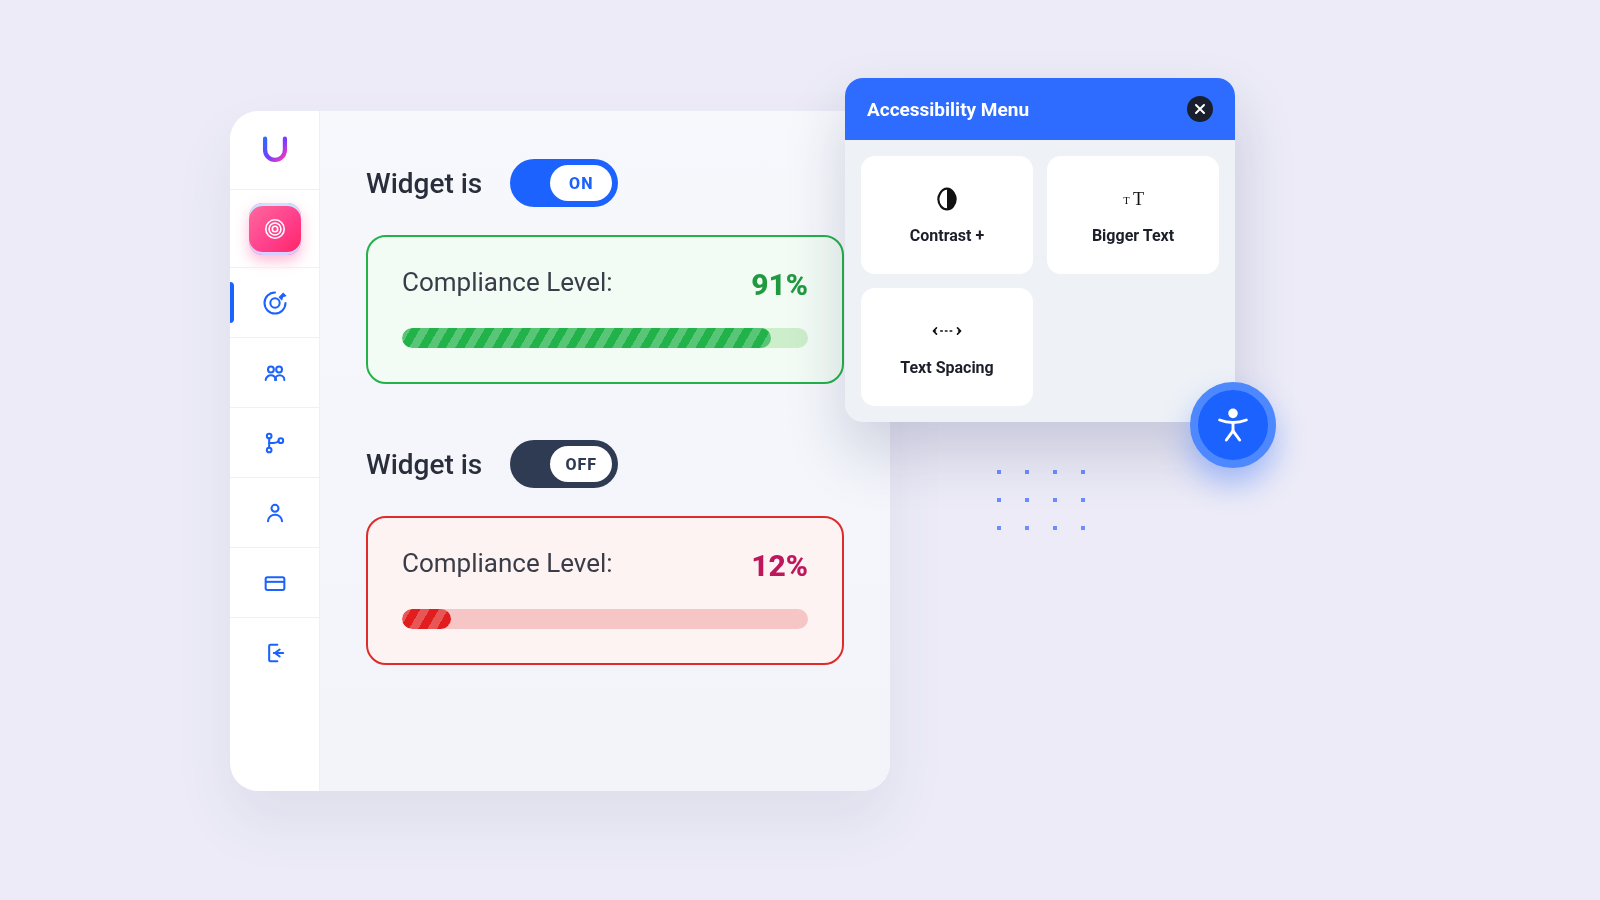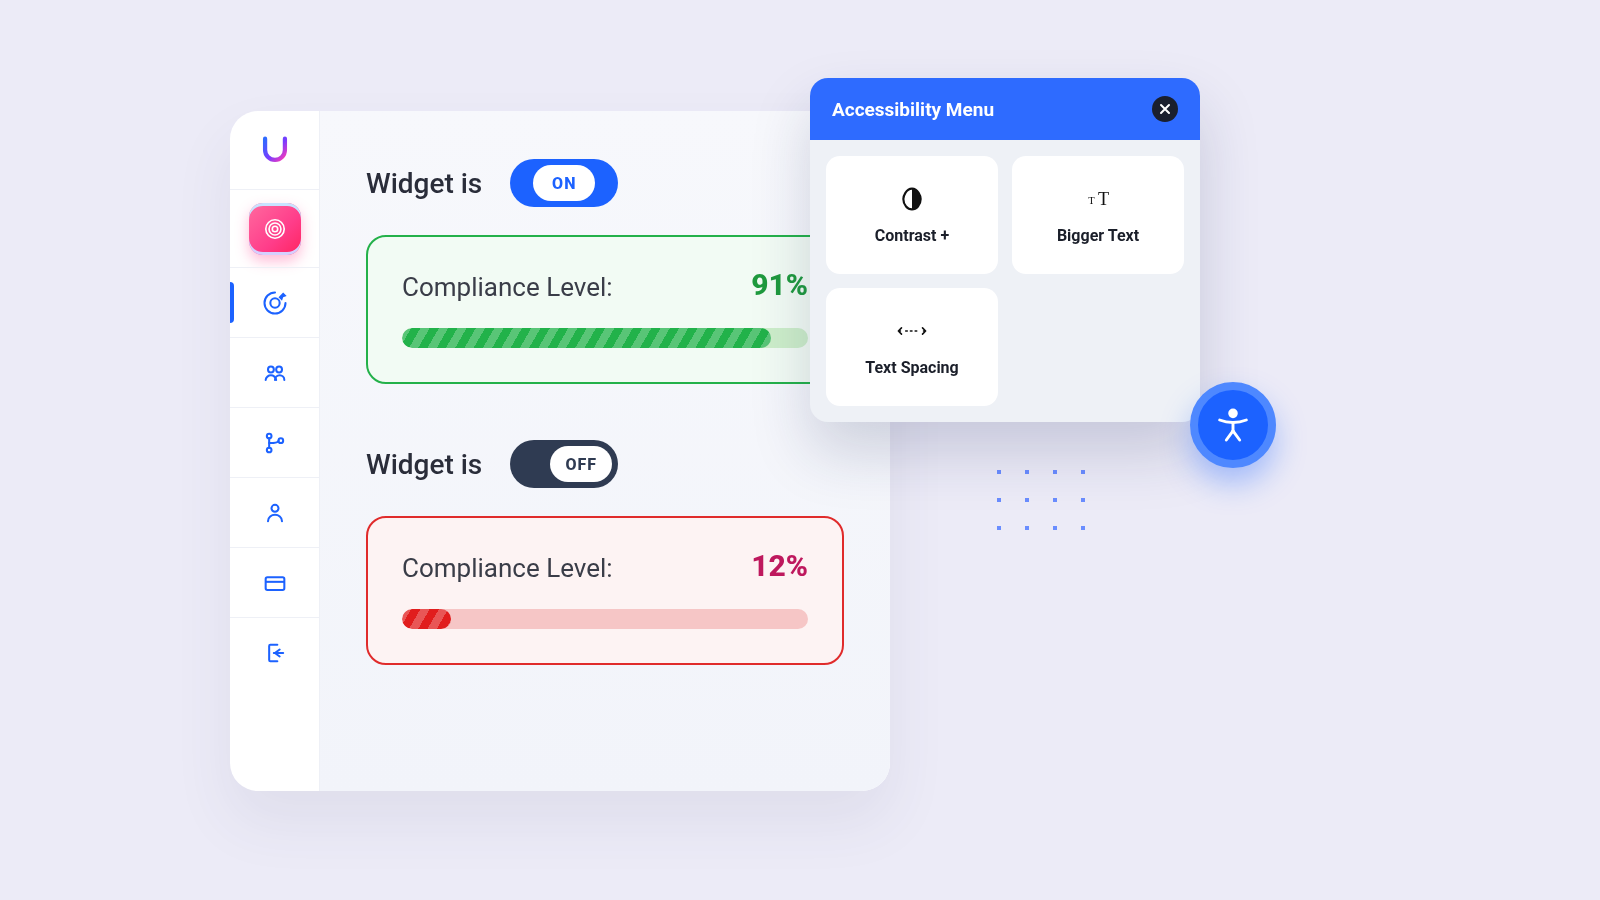--- a/index.html
+++ b/index.html
@@ -93,21 +93,21 @@
   }
 
   
   .toggle {
     width: 108px; height: 48px;
     border-radius: 999px;
     position: relative;
     display: flex; align-items: center;
     cursor: pointer;
   }
-  .toggle.on  { background: #1c62ff; justify-content: center; }
+  .toggle.on  { background: #1c62ff; justify-content: flex-end; }
   .toggle.off { background: #2f3b52; justify-content: flex-end; }
   .toggle .knob {
     width: 62px; height: 36px;
     background: #fff;
     border-radius: 999px;
     margin: 0 6px;
     display: flex; align-items: center; justify-content: center;
     font-weight: 800;
     font-size: 16px;
     letter-spacing: 1px;
@@ -118,21 +118,21 @@
   
   .card {
     border: 2px solid;
     border-radius: 20px;
     padding: 30px 34px 34px;
     margin-bottom: 56px;
   }
   .card.good { border-color: #24b14a; background: #f2fbf4; }
   .card.bad  { border-color: #e02b2b; background: #fdf3f3; }
   .card-head {
-    display: flex; justify-content: space-between; align-items: flex-end;
+    display: flex; justify-content: space-between; align-items: flex-start;
     margin-bottom: 26px;
   }
   .card-title { font-size: 26px; color: #3a3d48; }
   .card-value { font-size: 30px; font-weight: 800; }
   .card.good .card-value { color: #1f9a3e; }
   .card.bad  .card-value { color: #be185d; }
 
   .bar {
     height: 20px;
     border-radius: 999px;
@@ -145,21 +145,21 @@
     height: 100%;
     border-radius: 999px;
     background-image: repeating-linear-gradient(120deg, rgba(255,255,255,.25) 0 8px, transparent 8px 16px);
   }
   .card.good .bar-fill { background-color: #22b24a; width: 91%; }
   .card.bad  .bar-fill { background-color: #e11d1d; width: 12%; }
 
   
   .popup {
     position: absolute;
-    left: 810px;
+    left: 845px;
     top: 78px;
     width: 390px;
     background: #eef1f6;
     border-radius: 18px;
     box-shadow: 0 30px 60px rgba(30,40,90,.18);
     overflow: hidden;
   }
   .popup-header {
     background: #2e6bff;
     color: #fff;

